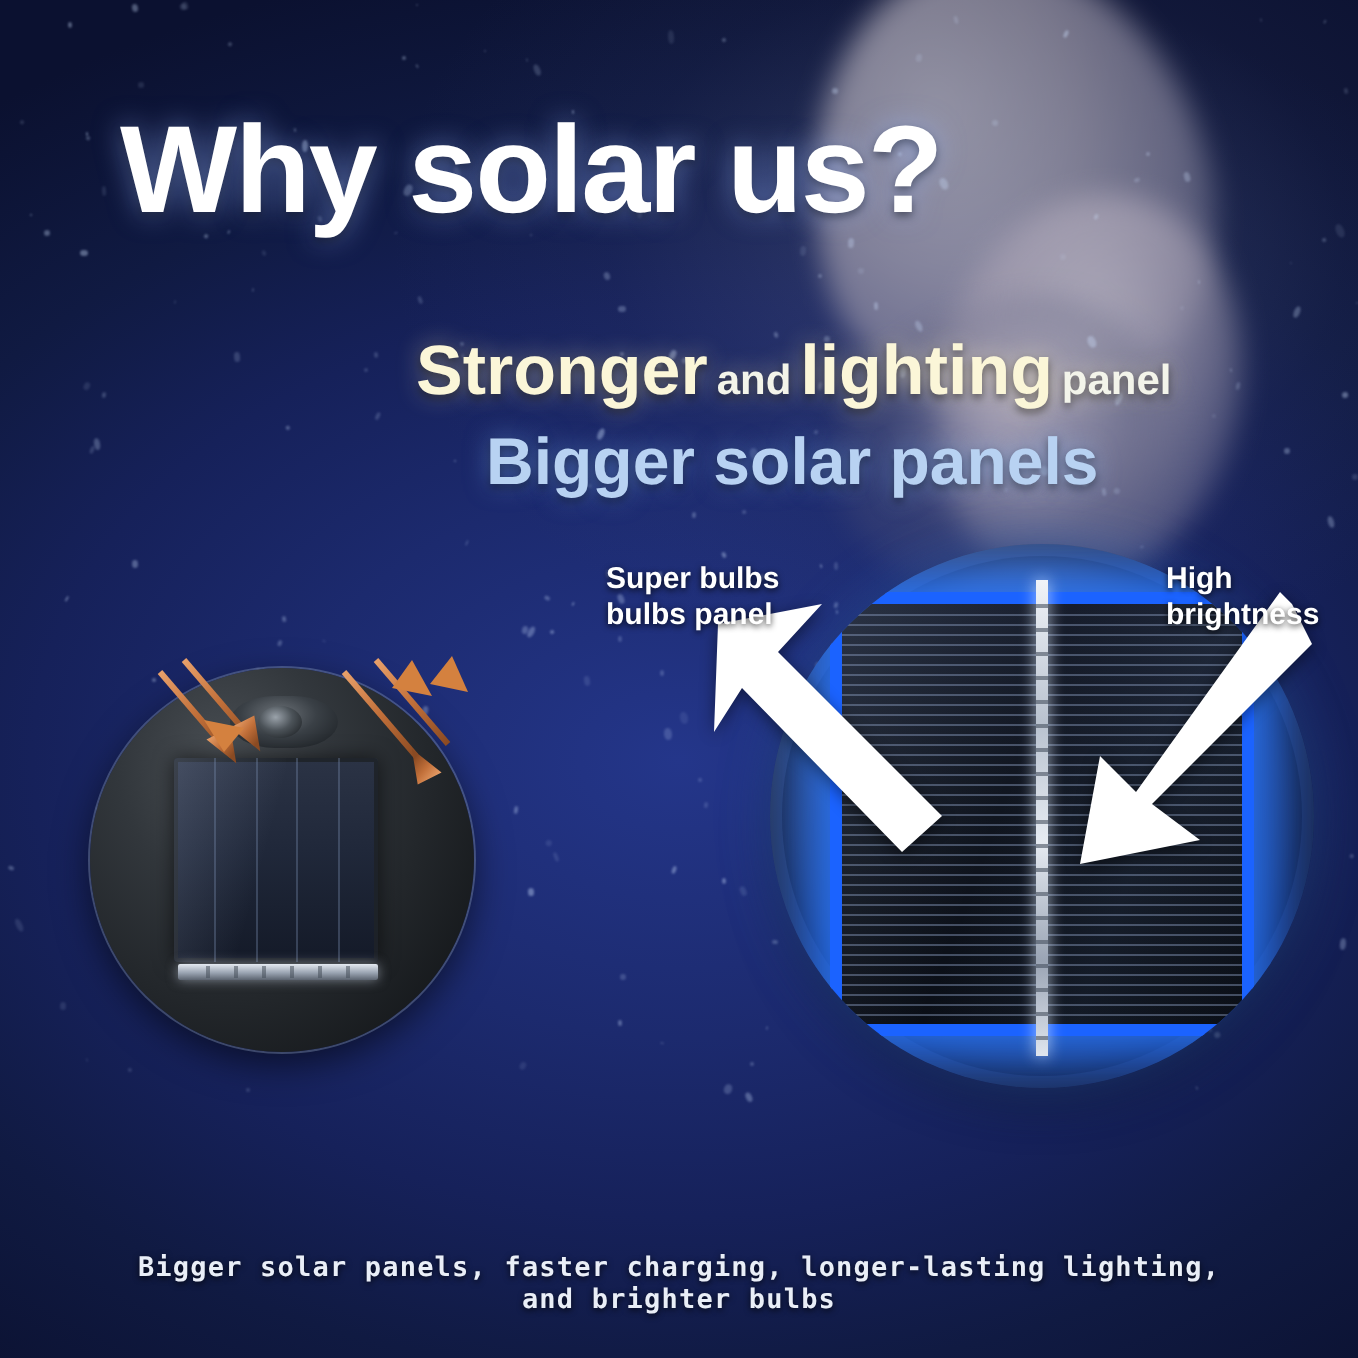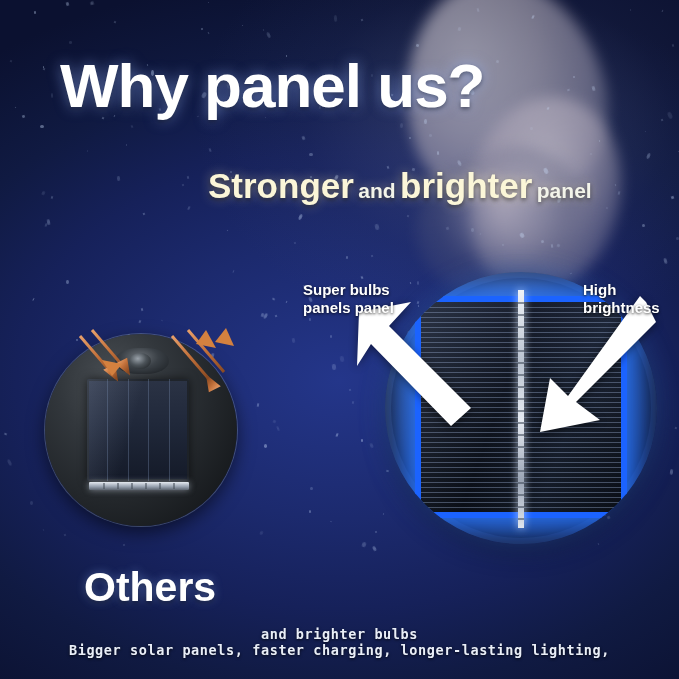--- a/index.html
+++ b/index.html
@@ -415,28 +415,29 @@
       <div class="sp" style="width: 1.4px; height: 2.1px; left: 615px; top: 184px; opacity: 0.47; transform: rotate(-14deg);"></div>
       <div class="sp" style="width: 2.7px; height: 3.4px; left: 530px; top: 127px; opacity: 0.22; transform: rotate(-12deg);"></div>
       <div class="sp" style="width: 1.4px; height: 2px; left: 147px; top: 64px; opacity: 0.61; transform: rotate(-10deg);"></div>
       <div class="sp" style="width: 3.6px; height: 6.2px; left: 375px; top: 224px; opacity: 0.36; transform: rotate(-13deg);"></div>
       <div class="sp" style="width: 1.8px; height: 3.1px; left: 159px; top: 108px; opacity: 0.35; transform: rotate(-19deg);"></div>
       <div class="sp" style="width: 3.3px; height: 5.7px; left: 47px; top: 219px; opacity: 0.53; transform: rotate(-10deg);"></div>
       <div class="sp" style="width: 3.1px; height: 6.1px; left: 450px; top: 183px; opacity: 0.54; transform: rotate(6deg);"></div>
       <div class="sp" style="width: 2.2px; height: 2.1px; left: 182px; top: 184px; opacity: 0.36; transform: rotate(-13deg);"></div>
     </div>
 
-  <div class="title">Why panel us?</div>
+  <div class="title">Why solar us?</div>
 
   <div class="sub1">
     <span class="big">Stronger</span>
     <span class="small">and</span>
-    <span class="big">brighter</span>
+    <span class="big">lighting</span>
     <span class="small">panel</span>
   </div>
+  <div class="sub2">Bigger solar panels</div>
 
   <div class="disc-left">
     <div class="dome"></div>
     <div class="dome-eye"></div>
     <div class="panel-sm" id="panel-sm">
       <div class="shine"></div>
     <div class="cell" style="left: 20.4px;"></div>
         <div class="cell" style="left: 40.8px;"></div>
         <div class="cell" style="left: 61.2px;"></div>
         <div class="cell" style="left: 81.6px;"></div>
@@ -547,27 +548,26 @@
 
   <svg class="arrow" style="left:355px;top:296px;" width="130" height="130" viewBox="0 0 130 130">
     <polygon fill="#ffffff" points="4,16 56,6 34,30 116,112 96,130 16,48 2,70"></polygon>
   </svg>
   <svg class="arrow" style="left:528px;top:296px;" width="130" height="140" viewBox="0 0 130 140">
     <polygon fill="#ffffff" points="118,6 128,26 48,106 72,124 12,136 22,82 40,100 112,0"></polygon>
   </svg>
 
   <div class="callout callout-left">
     <div>Super bulbs</div>
-    <div>panels panel</div>
+    <div>bulbs panel</div>
   </div>
   <div class="callout callout-right">
     <div>High</div>
     <div>brightness</div>
   </div>
 
-  <div class="label label-others">Others</div>
 
   <div class="caption">
+    <div>Bigger solar panels, faster charging, longer-lasting lighting,</div>
     <div>and brighter bulbs</div>
-    <div>Bigger solar panels, faster charging, longer-lasting lighting,</div>
   </div>
 
 </div>
 
 </body></html>

